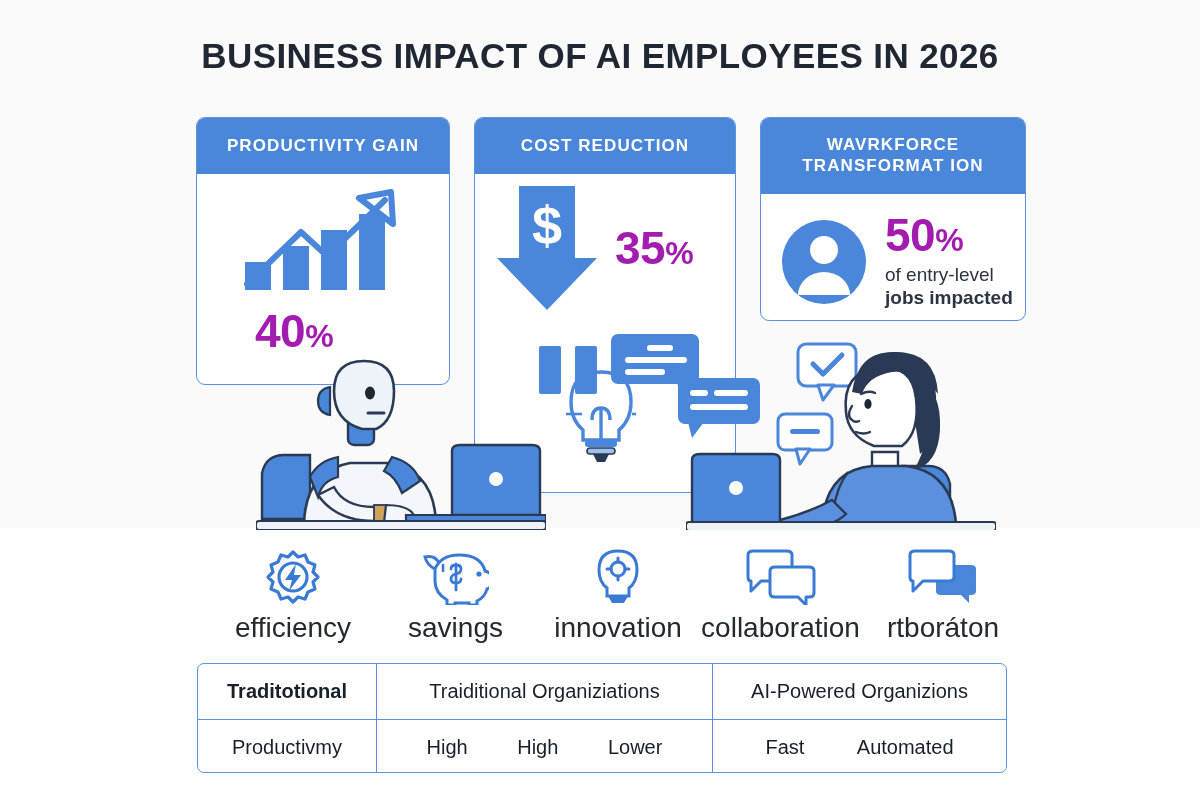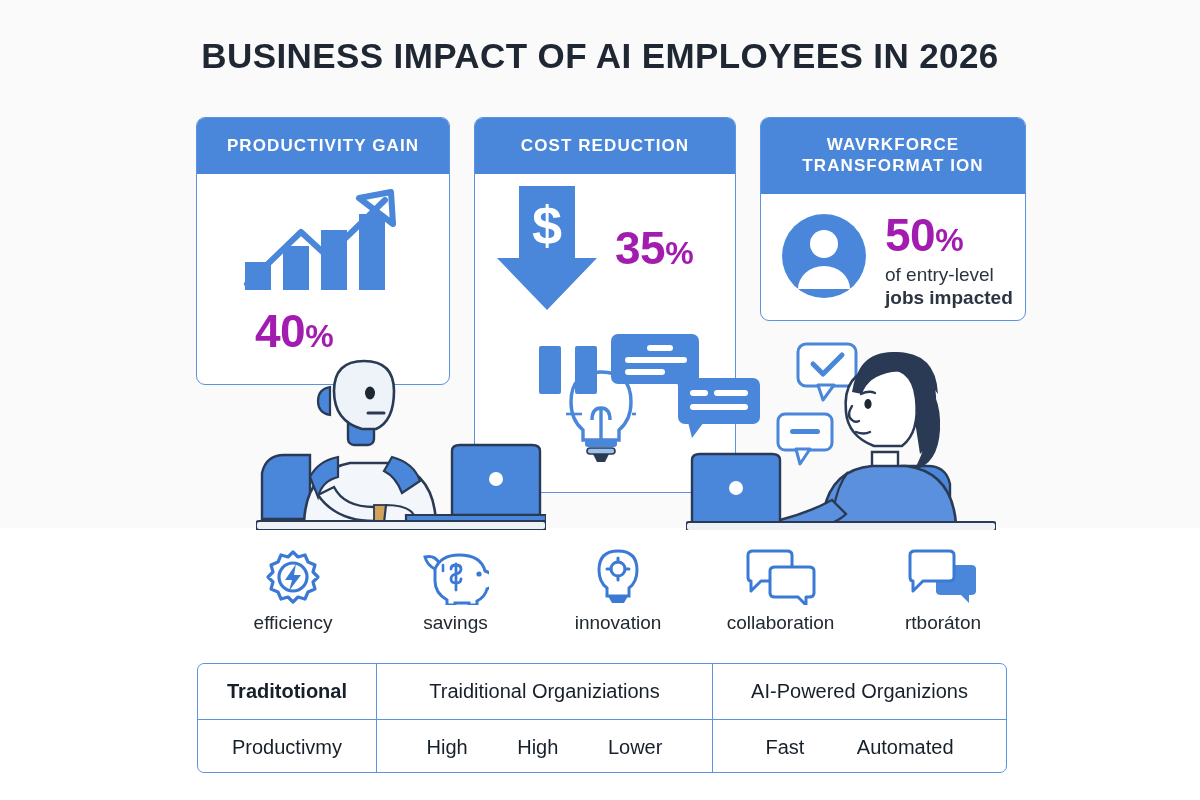--- a/index.html
+++ b/index.html
@@ -64,21 +64,21 @@
 
   #prod-figure { position:absolute; left:38px; top:6px; }
   #prod-value { position:absolute; left:58px; top:130px; }
 
   #cost-row { position:absolute; left:18px; top:8px; display:flex; align-items:center; gap:14px; }
   #cost-value { margin-top:-4px; }
   #cost-bars { position:absolute; left:64px; top:172px; display:flex; gap:14px; }
   .minibar { width:22px; height:48px; background:#4a86d9; border-radius:2px; }
   #cost-bubble-1 { position:absolute; left:136px; top:160px; }
 
-  #wf-row { position:absolute; left:20px; top:12px; display:flex; align-items:center; gap:18px; }
+  #wf-row { position:absolute; left:20px; top:12px; display:flex; align-items:flex-end; gap:18px; }
   #wf-text-block { padding-top:2px; }
   #wf-sub { font-size:19px; color:#2b3440; line-height:1.22; margin-top:1px; }
 
   
   #scene { position:absolute; left:0; top:330px; width:1200px; height:200px; }
   .scene-item { position:absolute; }
   #robot-scene { left:256px; top:25px; }
   #human-scene { left:686px; top:10px; }
   #bulb { left:566px; top:38px; }
   #bulb-bubble { left:678px; top:48px; }
@@ -86,21 +86,21 @@
   #dash-bubble { left:776px; top:82px; }
 
   
   #icon-strip {
     position:absolute; left:218px; top:548px; width:800px; height:100px;
     display:flex; justify-content:space-between; align-items:flex-start;
   }
   .icon-cell { width:150px; display:flex; flex-direction:column; align-items:center; }
   .icon-glyph { height:58px; display:flex; align-items:center; justify-content:center; }
   .icon-label {
-    margin-top:6px; font-size:19px; color:#22292f;
+    margin-top:6px; font-size:28px; color:#22292f;
     font-family:"Liberation Sans", sans-serif; white-space:nowrap;text-align:right;
   }
 
   
   #comparison-table {
     position:absolute; left:197px; top:663px; width:810px; height:110px;
     border:1.4px solid #5b93e0; border-radius:7px;
     background:#ffffff; overflow:hidden;
   }
   .tbl-row { display:flex; height:55px;align-items:flex-end; }

